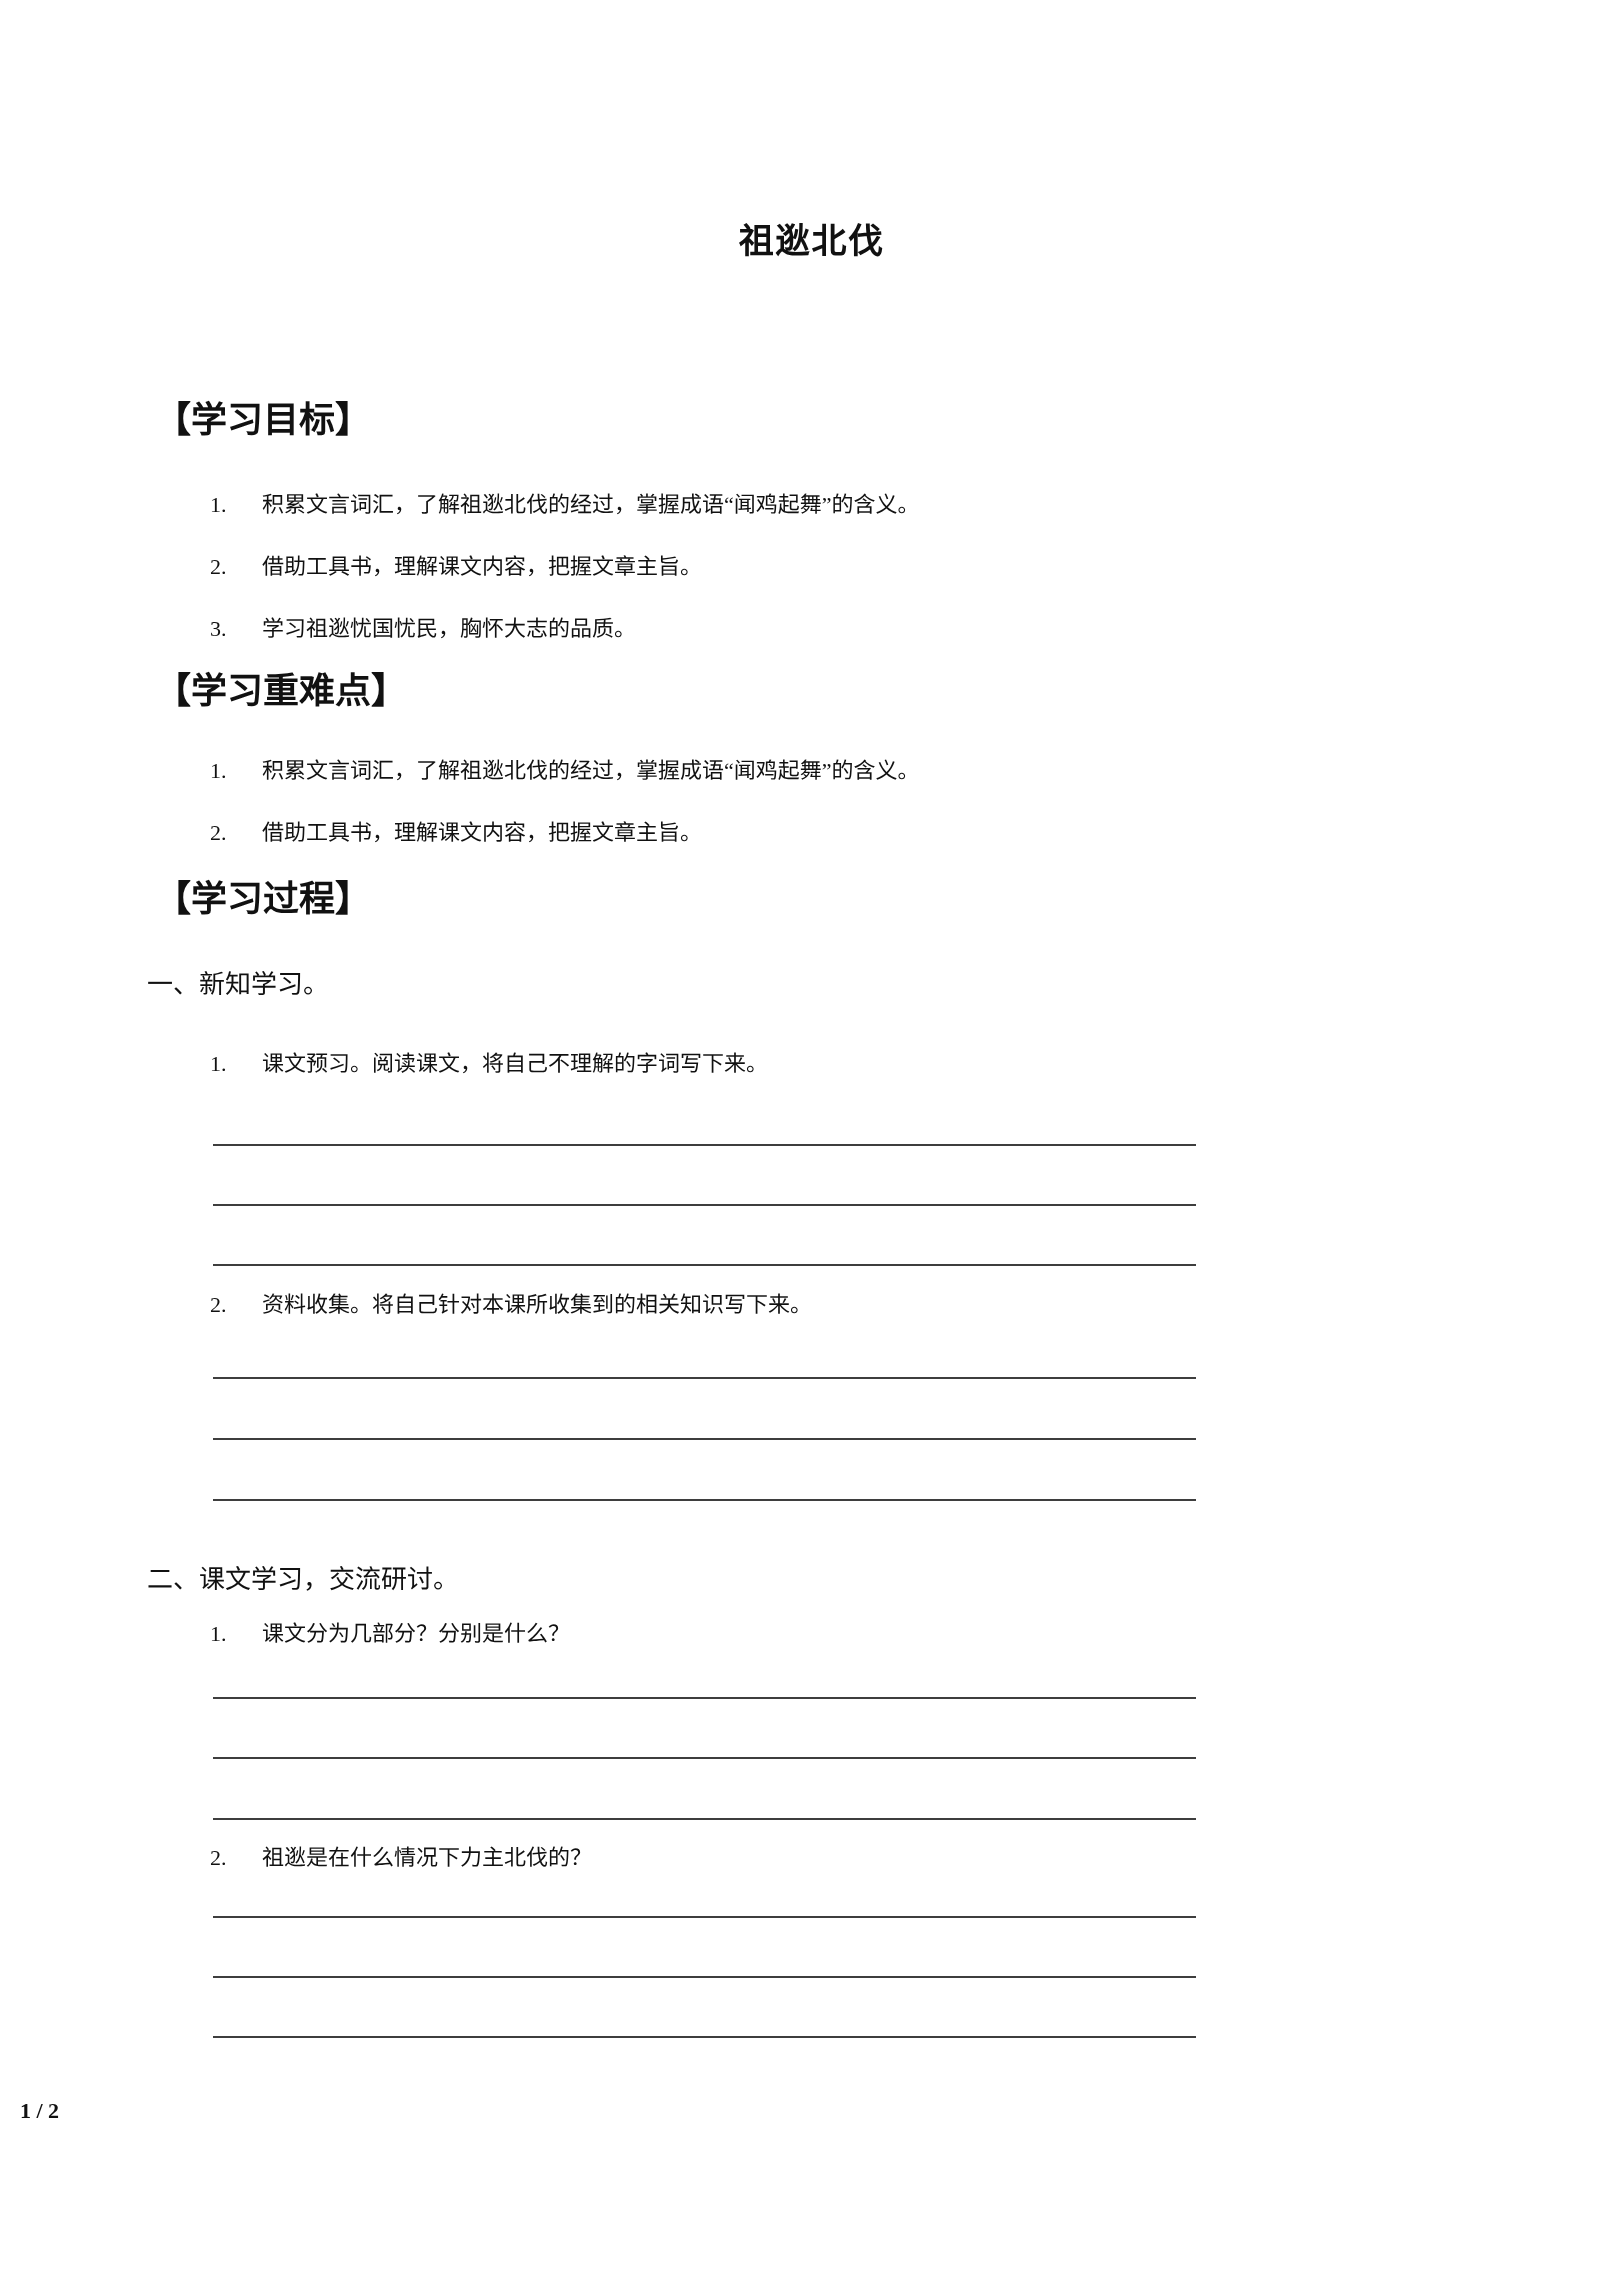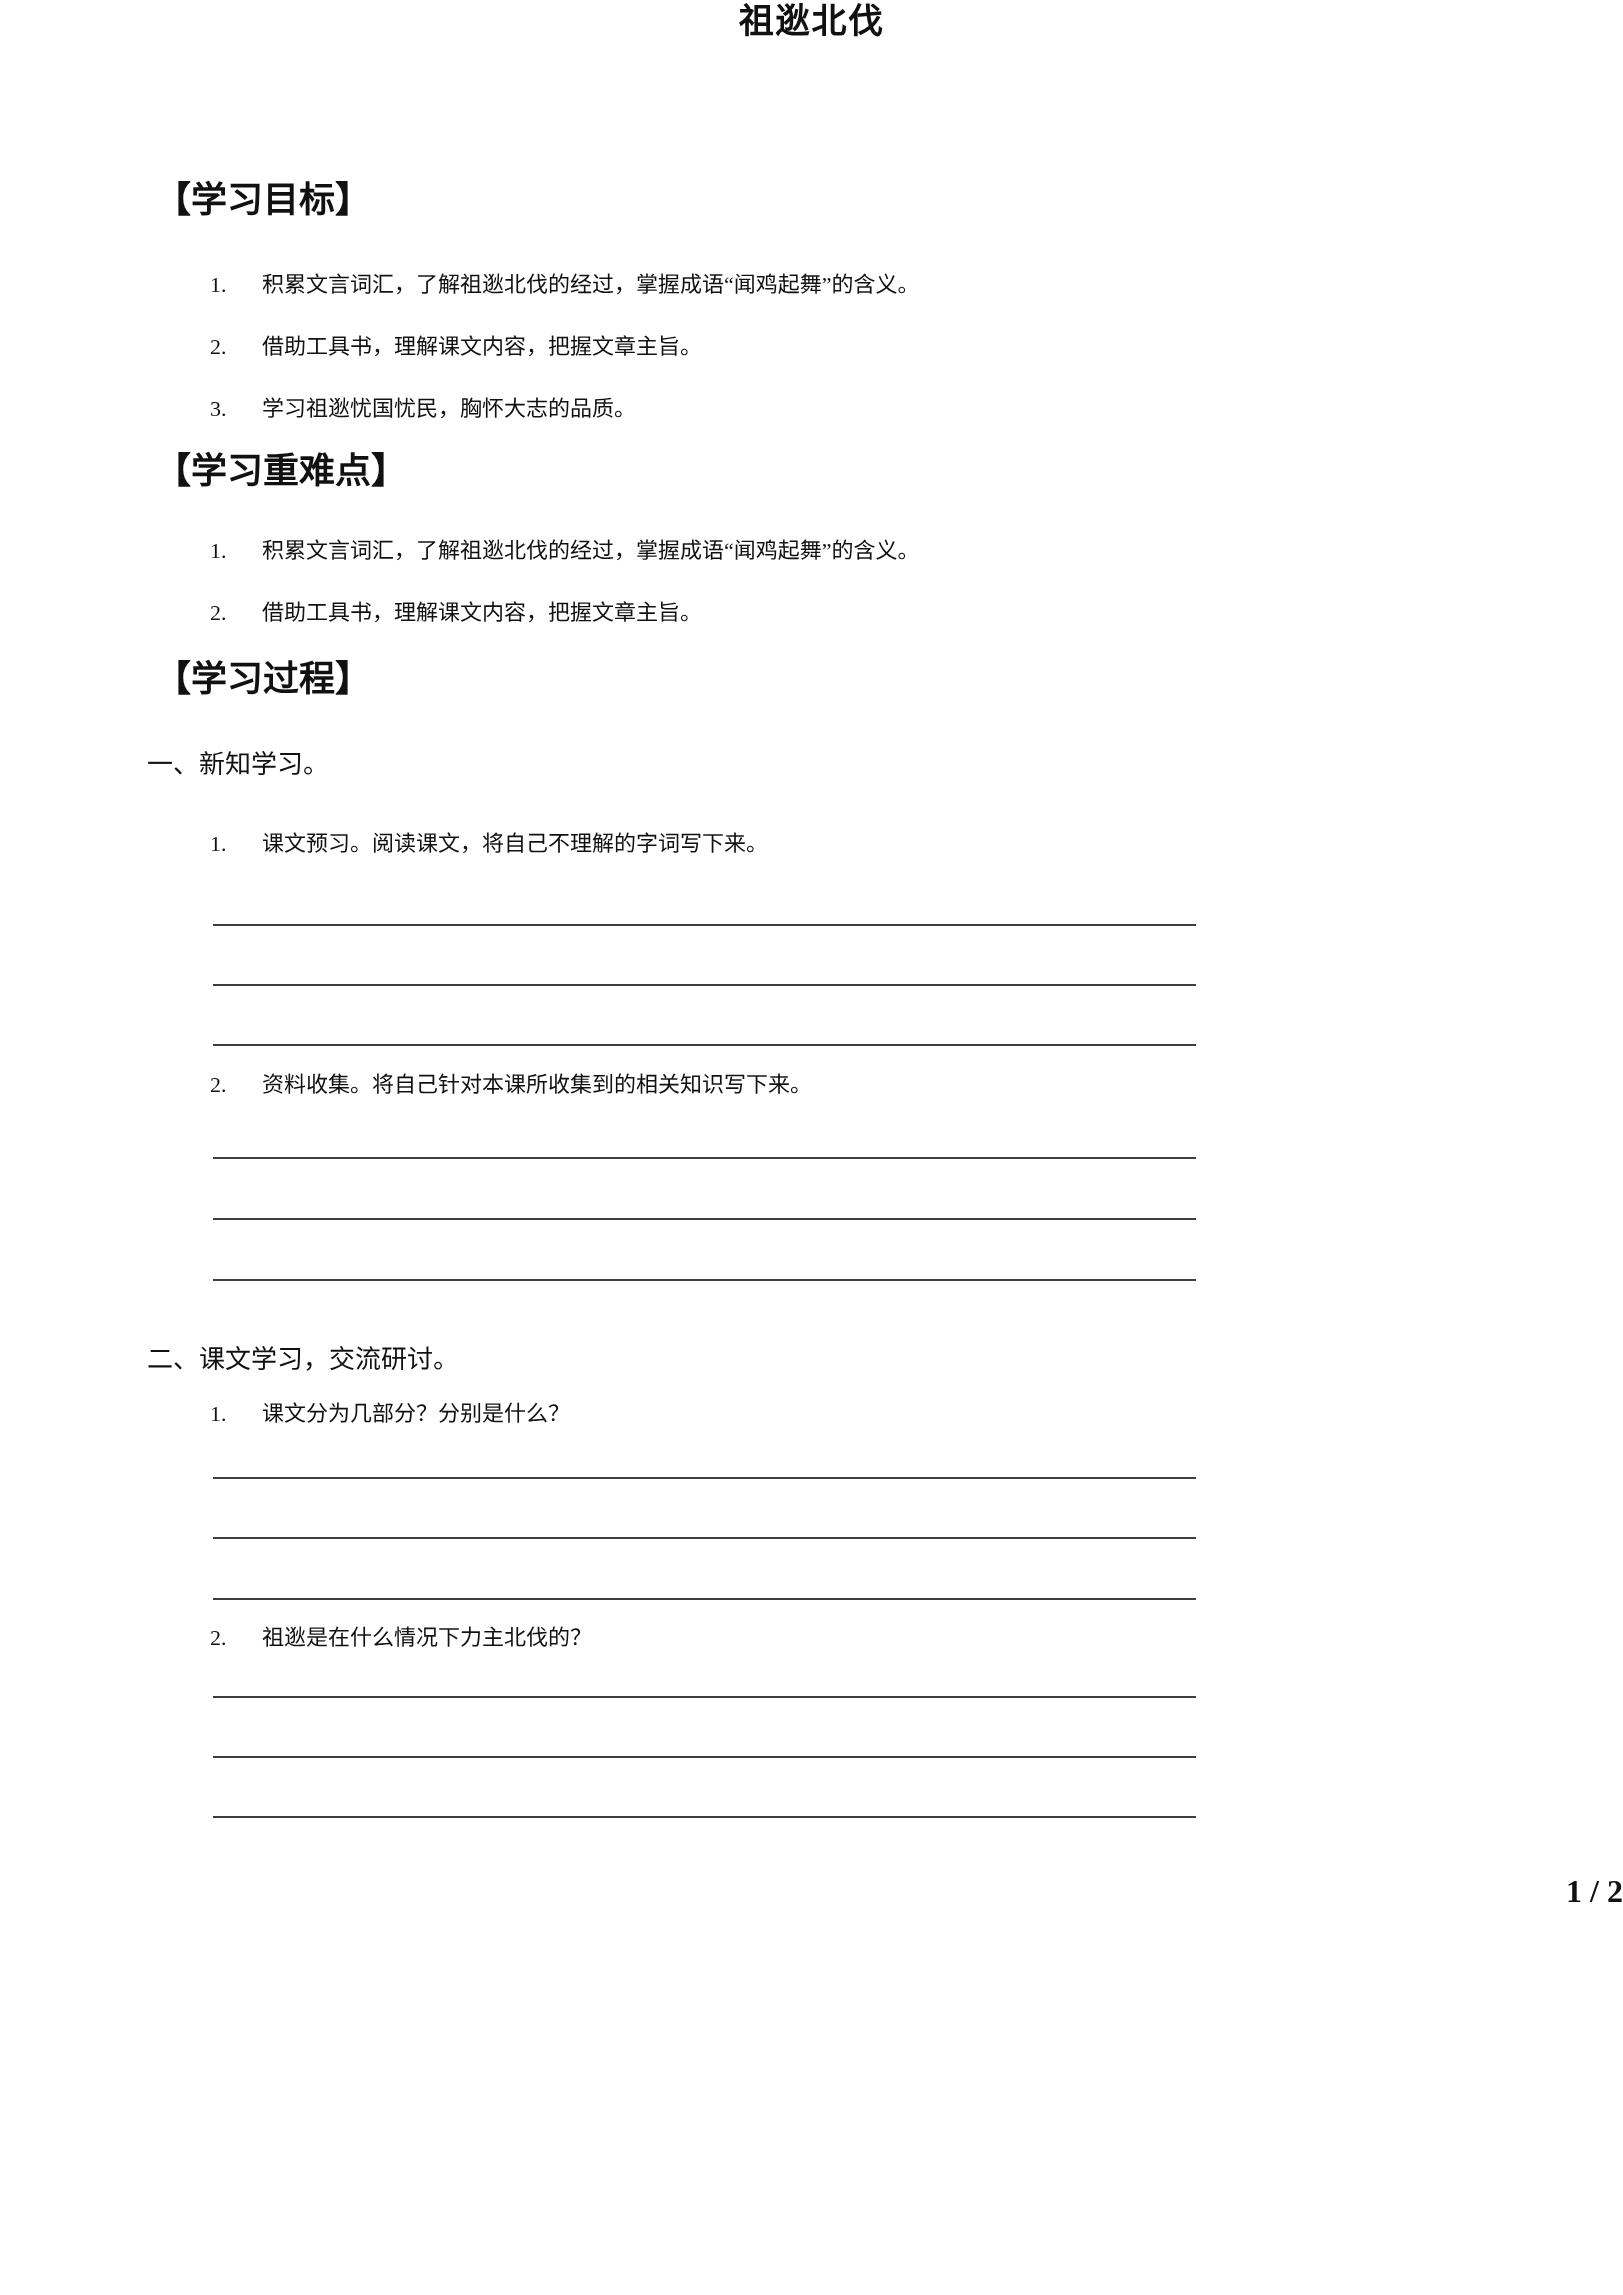--- a/index.html
+++ b/index.html
@@ -10,20 +10,21 @@
   .page {
     position: relative;
     width: 1623px;
     height: 2295px;
     background: #ffffff;
     color: #111111;
     font-family: "Liberation Serif", "DejaVu Serif", serif;
     overflow: hidden;
   }
   .doc-title {
+    padding-top: 220px;
     margin: 0;
     text-align: center;
     font-size: 35px;
     line-height: 44px;
     font-weight: bold;
     letter-spacing: 1.4px;
   }
   .sec-header {
     margin-left: 155px;
     font-size: 36px;
@@ -47,24 +48,25 @@
     display: inline-block;
     width: 52px;
   }
   .answer-line {
     margin-left: 213px;
     width: 983px;
     height: 0;
     border-bottom: 2px solid #3e3e3e;
   }
   .footer {
-    text-align: right;
-    font-size: 32px;
+    text-align: left;
+    font-size: 22px;
     line-height: 30px;
     font-weight: bold;
+    padding-left: 20px;
   }
 </style>
 </head>
 <body>
 
 <div class="page">
 
   <h1 class="doc-title">祖逖北伐</h1>
 
   <div class="sec-header" style="margin-top:136px">【学习目标】</div>

